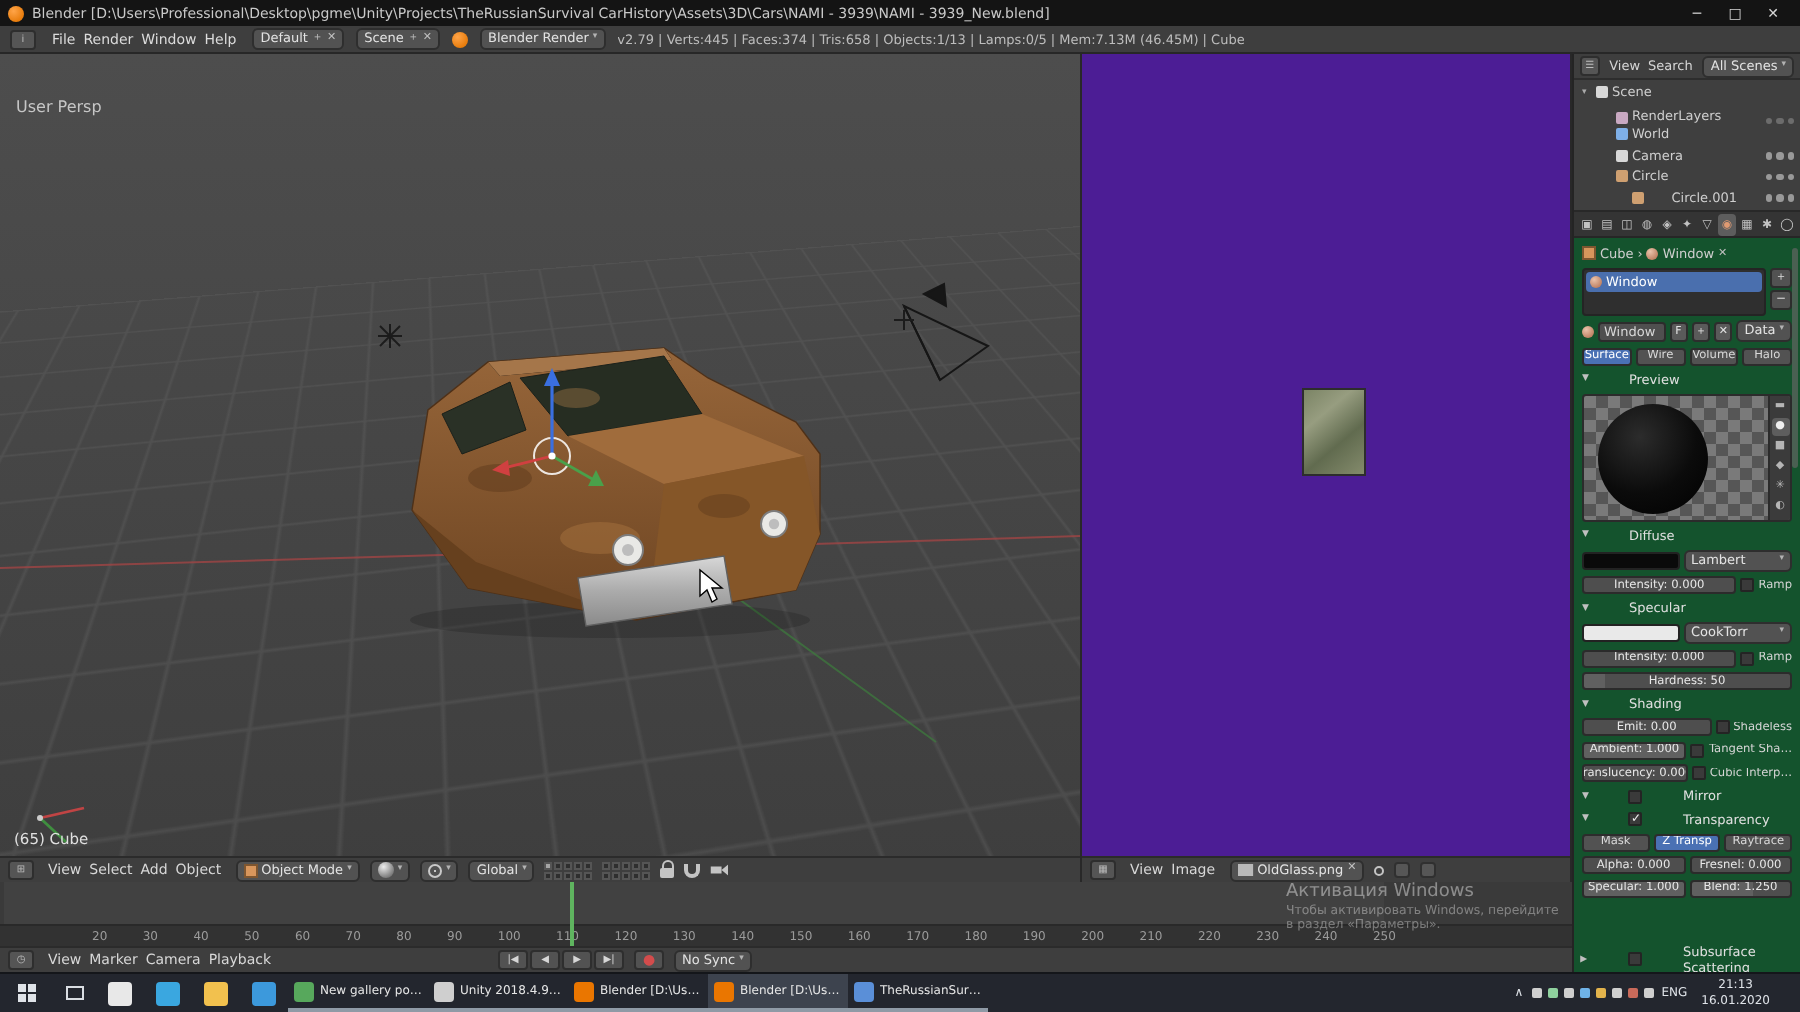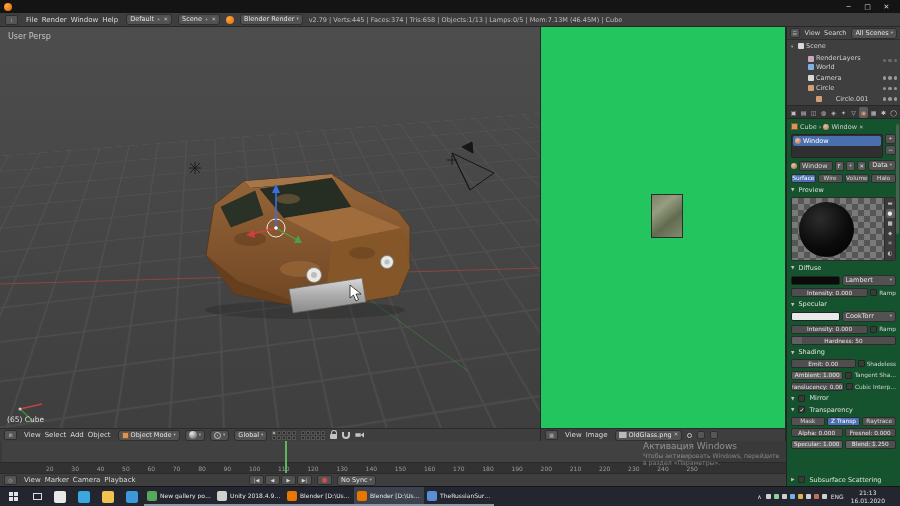--- a/index.html
+++ b/index.html
@@ -25,37 +25,37 @@
   
   .hdr { background:#3e3e3e; border-top:1px solid #2b2b2b; display:flex; align-items:center; gap:5px; padding:0 4px; font-size:7px; color:#d8d8d8; white-space:nowrap; height:13px; }
 
   
   .v3d { position:absolute; left:0; top:27px; width:541px; height:414px; background:linear-gradient(#4d4d4d,#3e3e3e); border-right:1px solid #282828; }
   .v3d-content { position:absolute; left:0; right:0; top:0; bottom:13px; overflow:hidden; }
   .grid3d { position:absolute; left:-190px; top:105px; width:980px; height:640px;
     background-image: repeating-linear-gradient(#606060 0 1px, transparent 1px 27px),
                       repeating-linear-gradient(90deg, #606060 0 1px, transparent 1px 27px);
     opacity:.38; transform:perspective(520px) rotateX(60deg) rotateZ(-9deg); transform-origin:50% 0; }
-  .viewlabel { position:absolute; left:8px; top:5px; font-size:8px; color:#c6c6c6; }
+  .viewlabel { position:absolute; left:8px; top:22px; font-size:8px; color:#c6c6c6; }
   .objlabel  { position:absolute; left:7px; bottom:4px; font-size:7.5px; color:#e0e0e0; }
   .v3d-hdr { position:absolute; left:0; right:0; bottom:0; }
   .sphere-ico { width:8px; height:8px; border-radius:50%; background:radial-gradient(circle at 35% 30%, #ececec, #8e8e8e 60%, #565656); }
   .cube-ico { width:7px; height:7px; background:#d8965c; border:1px solid #7e5630; }
   .pivot-ico { width:7px; height:7px; border:1px solid #c9c9c9; border-radius:50%; position:relative; }
   .pivot-ico::after { content:""; position:absolute; left:2px; top:2px; width:1px; height:1px; background:#c9c9c9; }
   .layers { display:grid; grid-template-columns:repeat(5,4px); grid-auto-rows:4px; gap:1px; }
   .lcell { background:#2e2e2e; border:0.5px solid #555; }
   .lcell.on { background:#a5a5a5; }
   .lock { width:7px; height:5px; background:#c4c4c4; border-radius:1px; position:relative; margin-top:3px; }
   .lock::before { content:""; position:absolute; top:-4px; left:1px; width:4px; height:4px; border:1px solid #c4c4c4; border-bottom:none; border-radius:3px 3px 0 0; }
   .magnet { width:8px; height:7px; border:2px solid #c4c4c4; border-top:none; border-radius:0 0 5px 5px; }
   .cam-ico { width:9px; height:6px; background:#c4c4c4; clip-path:polygon(0 20%, 60% 20%, 60% 50%, 100% 0, 100% 100%, 60% 50%, 60% 80%, 0 80%); }
 
   
-  .imged { position:absolute; left:541px; top:27px; width:245px; height:414px; background:#22c55e; border-right:1px solid #282828; }
+  .imged { position:absolute; left:541px; top:27px; width:245px; height:414px; background:#4c1d95; border-right:1px solid #282828; }
   .imged-content { position:absolute; left:0; right:0; top:0; bottom:13px; overflow:hidden; }
   .texthumb { position:absolute; left:111px; top:168px; width:30px; height:42px;
     background:linear-gradient(140deg,#7b8465 0%,#979d80 30%,#616b4f 62%,#848b6c 100%);
     box-shadow:0 0 0 1px #2d2d2d; }
   .imged-hdr { position:absolute; left:0; right:0; bottom:0; }
   .img-ico { width:8px; height:6px; background:#b9b9b9; clip-path:polygon(0 0,100% 0,100% 100%,0 100%); position:relative; }
   .pin-ico { width:5px; height:5px; border-radius:50%; border:1px solid #c4c4c4; }
   .sq-ico { width:8px; height:8px; background:#565656; border:1px solid #303030; border-radius:2px; }
 
   
@@ -89,21 +89,21 @@
   .crumb { font-size:6.5px; color:#cfcfcf; gap:2px; }
   .mdot { width:6px; height:6px; border-radius:50%; background:radial-gradient(circle at 35% 30%, #eac3ab, #b06a4a); flex:0 0 auto; }
   .slot-wrap { display:flex; gap:2px; height:24px; }
   .slot-list { flex:1; background:#2f2f2f; border:1px solid #242424; border-radius:2px; padding:1px; }
   .slot-item { height:10px; background:#4a6fae; border-radius:2px; display:flex; align-items:center; gap:2px; padding:0 2px; color:#fff; font-size:6.5px; }
   .slot-side { width:11px; display:flex; flex-direction:column; gap:1px; }
   .sbtn { height:10px; background:#525252; border:1px solid #2d2d2d; border-radius:2px; font-size:6px; display:flex; align-items:center; justify-content:center; color:#ddd; }
   .namebox { flex:1; height:10px; background:#4f4f4f; border:1px solid #2c2c2c; border-radius:2px; display:flex; align-items:center; gap:2px; padding:0 2px; overflow:hidden; }
   .minibtn { height:10px; min-width:9px; background:#5a5a5a; border:1px solid #2d2d2d; border-radius:2px; display:flex; align-items:center; justify-content:center; font-size:5.5px; color:#e2e2e2; padding:0 1px; }
   .tbtn { flex:1; height:9px; background:#525252; border:1px solid #2c2c2c; border-radius:2px; display:flex; align-items:center; justify-content:center; font-size:5.8px; color:#d9d9d9; overflow:hidden; white-space:nowrap; }
-  .sec { display:flex; align-items:center; gap:4px; height:9px; font-size:6.5px; color:#e0e0e0; }
+  .sec { display:flex; align-items:center; gap:20px; height:9px; font-size:6.5px; color:#e0e0e0; }
   .tri { font-size:4.5px; color:#c0c0c0; }
   .preview-box { height:64px; border:1px solid #2b2b2b; border-radius:2px; position:relative; overflow:hidden; background-color:#7a7a7a;
     background-image:linear-gradient(45deg,#565656 25%,transparent 25%,transparent 75%,#565656 75%),linear-gradient(45deg,#565656 25%,transparent 25%,transparent 75%,#565656 75%);
     background-size:12px 12px; background-position:0 0,6px 6px; }
   .psphere { position:absolute; left:7px; top:4px; width:55px; height:55px; border-radius:50%; background:radial-gradient(circle at 38% 30%, #2c2c2c 0%, #0b0b0b 55%, #000 100%); }
   .pstrip { position:absolute; right:0; top:0; bottom:0; width:11px; background:#3b3b3b; border-left:1px solid #2b2b2b; display:flex; flex-direction:column; align-items:center; gap:1px; padding-top:1px; font-size:5.5px; color:#b5b5b5; }
   .pbtn { width:9px; height:9px; display:flex; align-items:center; justify-content:center; border-radius:2px; }
   .pbtn.active { background:#5e5e5e; color:#efefef; }
   .swatch { flex:1; height:9px; border:1px solid #222; border-radius:2px; }
   .num { flex:1; height:9px; background:#4e4e4e; border:1px solid #2b2b2b; border-radius:2px; font-size:5.8px; color:#e8e8e8; display:flex; align-items:center; justify-content:center; overflow:hidden; white-space:nowrap; padding:0 1px; }
@@ -138,20 +138,21 @@
   .tray { margin-left:auto; display:flex; align-items:center; gap:4px; padding:0 4px; font-size:6px; color:#dfe3e8; }
   .tdot2 { width:5px; height:5px; border-radius:1px; }
   .clock { text-align:center; font-size:6px; line-height:1.2; padding:0 3px; }
   .showdesk { width:4px; border-left:1px solid #4a4f59; }
 </style>
 </head>
 <body>
 
 <div class="titlebar">
   <span class="blogo"></span>
+  <span class="titletext">Blender [D:\Users\Professional\Desktop\pgme\Unity\Projects\TheRussianSurvival CarHistory\Assets\3D\Cars\NAMI - 3939\NAMI - 3939_New.blend]</span>
   <span class="win-controls">
     <span class="wc">─</span>
     <span class="wc">□</span>
     <span class="wc">✕</span>
   </span>
 </div>
 
 <div class="infobar">
   <span class="etype">i</span>
   <span>

